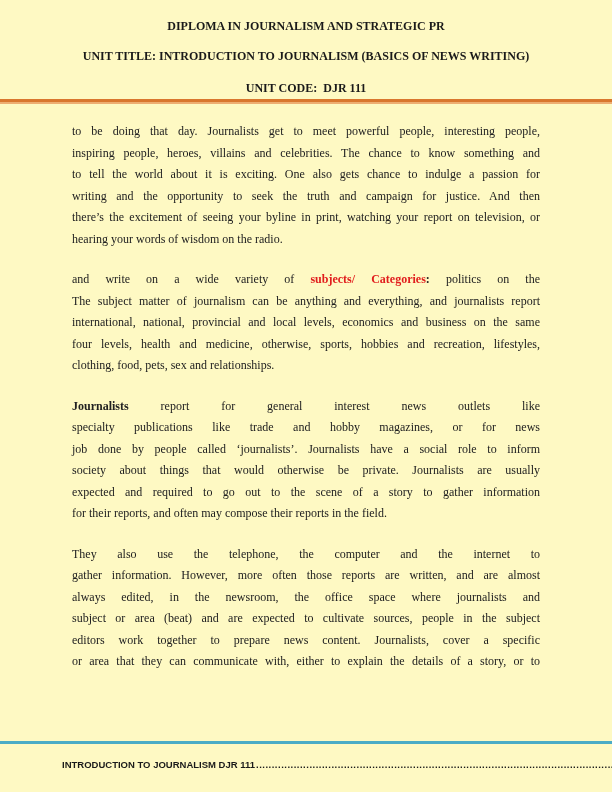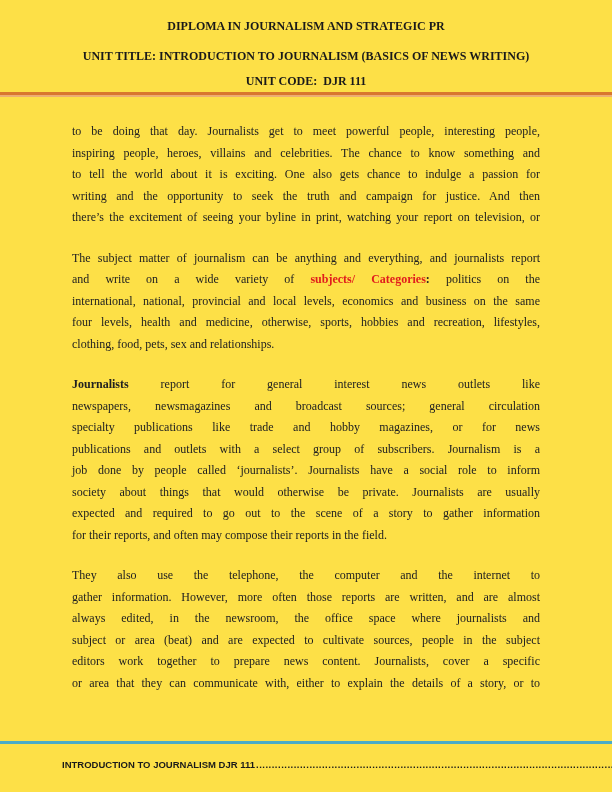--- a/index.html
+++ b/index.html
@@ -7,40 +7,40 @@
     --header-rule-light: #EDAE72;
     --footer-rule: #4BACC6;
     --red: #E11D1D;
     --text: #212121;
   }
   html, body { margin: 0; padding: 0; background: #ffffff; }
   .page {
     position: relative;
     width: 612px;
     height: 792px;
-    background: #fde047;
+    background: #fef9c3;
     font-family: "Liberation Serif", serif;
     color: var(--text);
     overflow: hidden;
   }
 
   
   .header {
     position: absolute;
     top: 0; left: 0;
     width: 612px;
     text-align: center;
     font-weight: 700;
     font-size: 12px;
     color: #1a1a1a;
   }
   .hdr-line { line-height: 13px; white-space: pre-wrap; }
   .hdr-line.l1 { margin-top: 20px; }
   .hdr-line.l2 { margin-top: 17px; }
-  .hdr-line.l3 { margin-top: 12px; }
+  .hdr-line.l3 { margin-top: 19px; }
   .header-rule {
     margin-top: 4px;
     height: 3px;
     background: var(--header-rule);
     border-bottom: 2px solid var(--header-rule-light);
   }
 
   
   .body-text {
     position: absolute;
@@ -101,33 +101,32 @@
     <div class="header-rule"></div>
   </div>
 
   <div class="body-text" id="body-text">
       <div class="paragraph">
         <div class="line" style=""><span class="seg-n">to be doing that day. Journalists get to meet powerful people, interesting people,</span></div>
         <div class="line" style=""><span class="seg-n">inspiring people, heroes, villains and celebrities. The chance to know something and</span></div>
         <div class="line" style=""><span class="seg-n">to tell the world about it is exciting. One also gets chance to indulge a passion for</span></div>
         <div class="line" style=""><span class="seg-n">writing and the opportunity to seek the truth and campaign for justice. And then</span></div>
         <div class="line" style=""><span class="seg-n">there’s the excitement of seeing your byline in print, watching your report on television, or</span></div>
+        <div class="line last" style=""><span class="seg-n">hearing your words of wisdom on the radio.</span></div>
       </div>
       <div class="paragraph">
+        <div class="line" style=""><span class="seg-n">and write on a wide variety of </span><span class="seg-rb">subjects/ Categories</span><span class="seg-b">:</span><span class="seg-n"> politics on the</span></div>
         <div class="line" style=""><span class="seg-n">The subject matter of journalism can be anything and everything, and journalists report</span></div>
-        <div class="line" style=""><span class="seg-n">and write on a wide variety of </span><span class="seg-rb">subjects/ Categories</span><span class="seg-b">:</span><span class="seg-n"> politics on the</span></div>
         <div class="line" style=""><span class="seg-n">international, national, provincial and local levels, economics and business on the same</span></div>
         <div class="line" style=""><span class="seg-n">four levels, health and medicine, otherwise, sports, hobbies and recreation, lifestyles,</span></div>
         <div class="line last" style=""><span class="seg-n">clothing, food, pets, sex and relationships.</span></div>
       </div>
       <div class="paragraph">
         <div class="line" style=""><span class="seg-b">Journalists</span><span class="seg-n"> report for general interest news outlets like</span></div>
-        <div class="line" style=""><span class="seg-n">newspapers, newsmagazines and broadcast sources; general circulation</span></div>
         <div class="line" style=""><span class="seg-n">specialty publications like trade and hobby magazines, or for news</span></div>
-        <div class="line" style=""><span class="seg-n">publications and outlets with a select group of subscribers. Journalism is a</span></div>
         <div class="line" style=""><span class="seg-n">job done by people called ‘journalists’. Journalists have a social role to inform</span></div>
         <div class="line" style=""><span class="seg-n">society about things that would otherwise be private. Journalists are usually</span></div>
         <div class="line" style=""><span class="seg-n">expected and required to go out to the scene of a story to gather information</span></div>
         <div class="line last" style=""><span class="seg-n">for their reports, and often may compose their reports in the field.</span></div>
       </div>
       <div class="paragraph">
         <div class="line" style=""><span class="seg-n">They also use the telephone, the computer and the internet to</span></div>
         <div class="line" style=""><span class="seg-n">gather information. However, more often those reports are written, and are almost</span></div>
         <div class="line" style=""><span class="seg-n">always edited, in the newsroom, the office space where journalists and</span></div>
         <div class="line" style=""><span class="seg-n">subject or area (beat) and are expected to cultivate sources, people in the subject</span></div>

